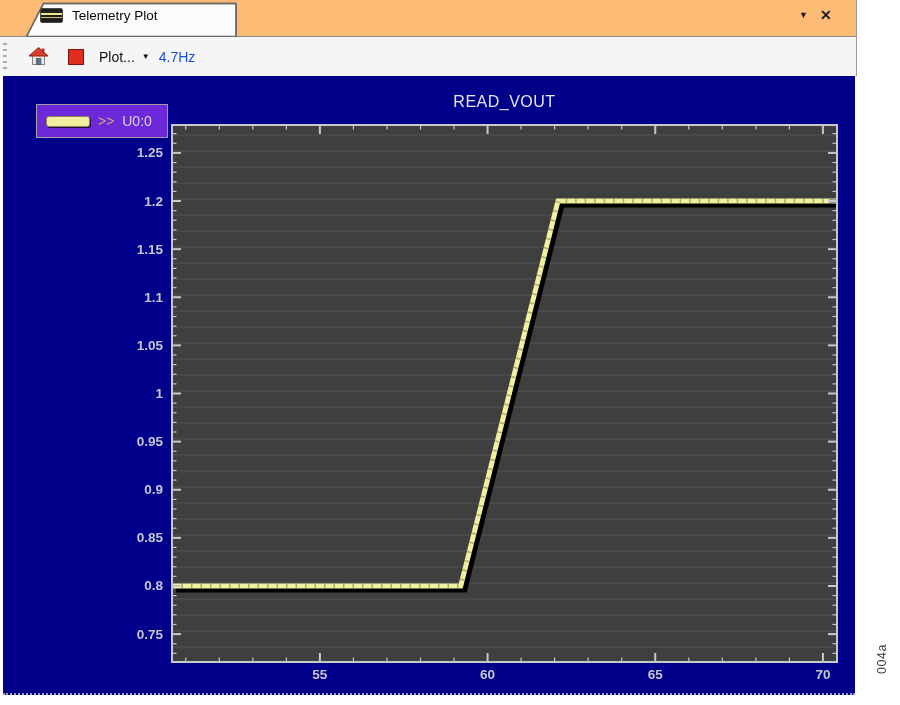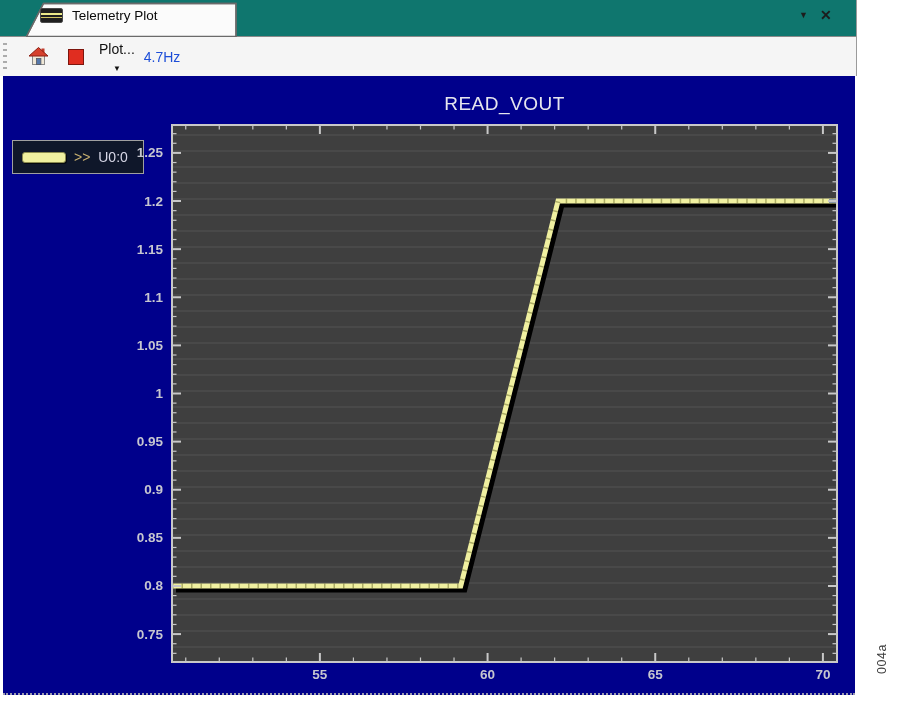--- a/index.html
+++ b/index.html
@@ -2,46 +2,46 @@
 <html><head>
 <meta charset="utf-8">
 <style>
   html,body{margin:0;padding:0;background:#ffffff;}
   #screen{position:relative;width:900px;height:705px;background:#ffffff;overflow:hidden;
           font-family:"Liberation Sans",sans-serif;}
 
   
   .hdr{position:absolute;left:0;top:0;width:856px;height:76px;background:#ffffff;
        border-right:1px solid #9a9a9a;}
-  .tabbar{position:relative;height:36px;border-bottom:1px solid #8a8a8a;background:#0f766e;}
+  .tabbar{position:relative;height:36px;border-bottom:1px solid #8a8a8a;background:#fdba74;}
   .tab-shape{position:absolute;left:26px;top:2px;}
   .tab-content{position:absolute;left:40px;top:8px;display:flex;align-items:center;gap:9px;}
   .tab-icon{width:21px;height:13px;border-radius:2px;border:1px solid #4a4a4a;
     background:linear-gradient(180deg,#1f1f1f 0 4px,#ece98a 4px 6px,#1f1f1f 6px 8px,#cfc465 8px 9px,#1f1f1f 9px 13px);}
   .tab-label{font-size:13.5px;color:#0a0a0a;white-space:nowrap;}
   .hdr-controls{position:absolute;left:799px;top:8px;display:flex;align-items:center;gap:12px;}
   .hdr-drop{font-size:9px;color:#1c1c1c;cursor:default;}
   .hdr-close{font-size:14px;font-weight:bold;color:#1c1c1c;cursor:default;line-height:14px;}
 
   .toolbar{position:relative;height:39px;background:#f5f5f5;display:flex;align-items:center;}
   .grip{width:4px;height:28px;margin-left:3px;
         background:repeating-linear-gradient(180deg,#ababab 0 2px,transparent 2px 6px);}
   .home-btn{margin-left:20px;width:22px;height:22px;display:flex;align-items:center;justify-content:center;}
   .stop-btn{margin-left:19px;width:14px;height:14px;background:#e02d20;border:1px solid #7d150d;}
-  .plot-menu{margin-left:15px;display:flex;align-items:center;gap:7px;font-size:14px;color:#111;flex-direction:column;}
+  .plot-menu{margin-left:15px;display:flex;align-items:center;gap:7px;font-size:14px;color:#111;}
   .menu-arrow{font-size:8px;color:#111;}
   .rate{margin-left:9px;font-size:14px;color:#1d4ed8;}
 
   
   .panel{position:absolute;left:3px;top:76px;width:852px;height:617px;background:#00008B;
          border-bottom:2px dotted #9a9ab0;}
   .plot-title{position:absolute;left:172px;top:93px;width:665px;text-align:center;
-              font-size:19px;letter-spacing:.5px;color:#E6E6EE;}
-  .legend{position:absolute;left:12px;top:104px;width:130px;height:32px;background:#0f172a;
-          border:1px solid #A0A0A0;display:flex;align-items:center;margin-top:36px;}
+              font-size:16px;letter-spacing:.5px;color:#E6E6EE;}
+  .legend{position:absolute;left:36px;top:104px;width:130px;height:32px;background:#6d28d9;
+          border:1px solid #A0A0A0;display:flex;align-items:center;}
   .legend-swatch{margin-left:9px;width:42px;height:9px;background:#F0F0A0;border:1px solid #8a8a50;
                  border-radius:3px;box-shadow:1px 1px 0 rgba(0,0,0,.65);}
   .legend-text{margin-left:8px;font-size:14px;white-space:nowrap;}
   .legend-prefix{color:#C8B070;}
   .legend-series{color:#D6D6E6;margin-left:4px;}
 
   #plot-svg{position:absolute;left:0;top:0;}
 
   .watermark{position:absolute;left:863px;top:652px;width:38px;height:14px;
              transform:rotate(-90deg);transform-origin:center;

